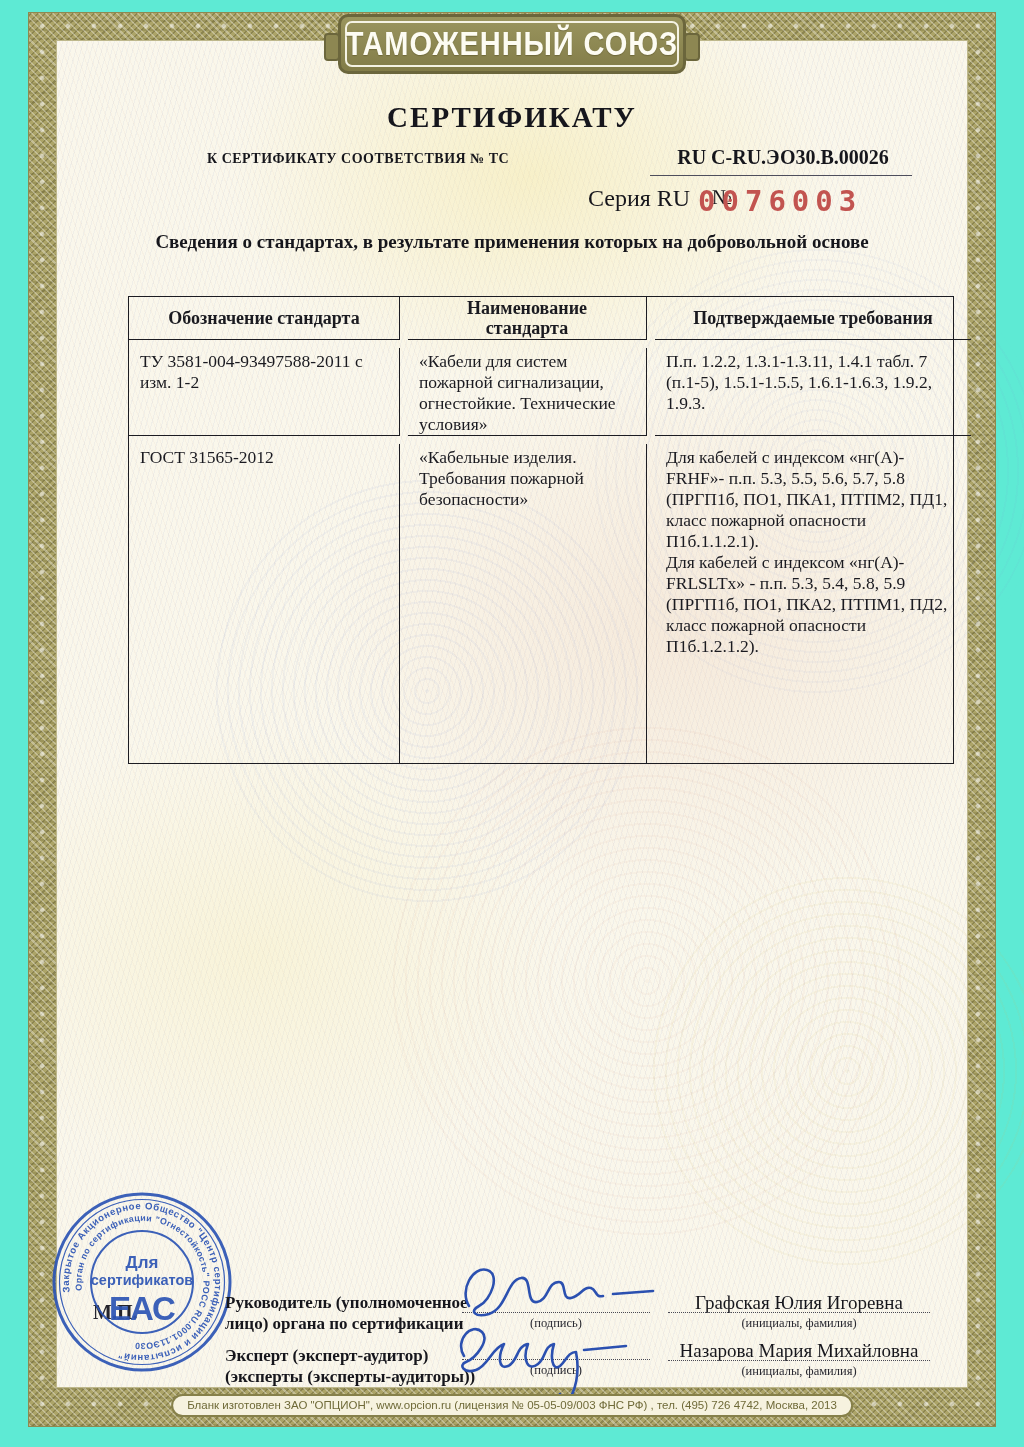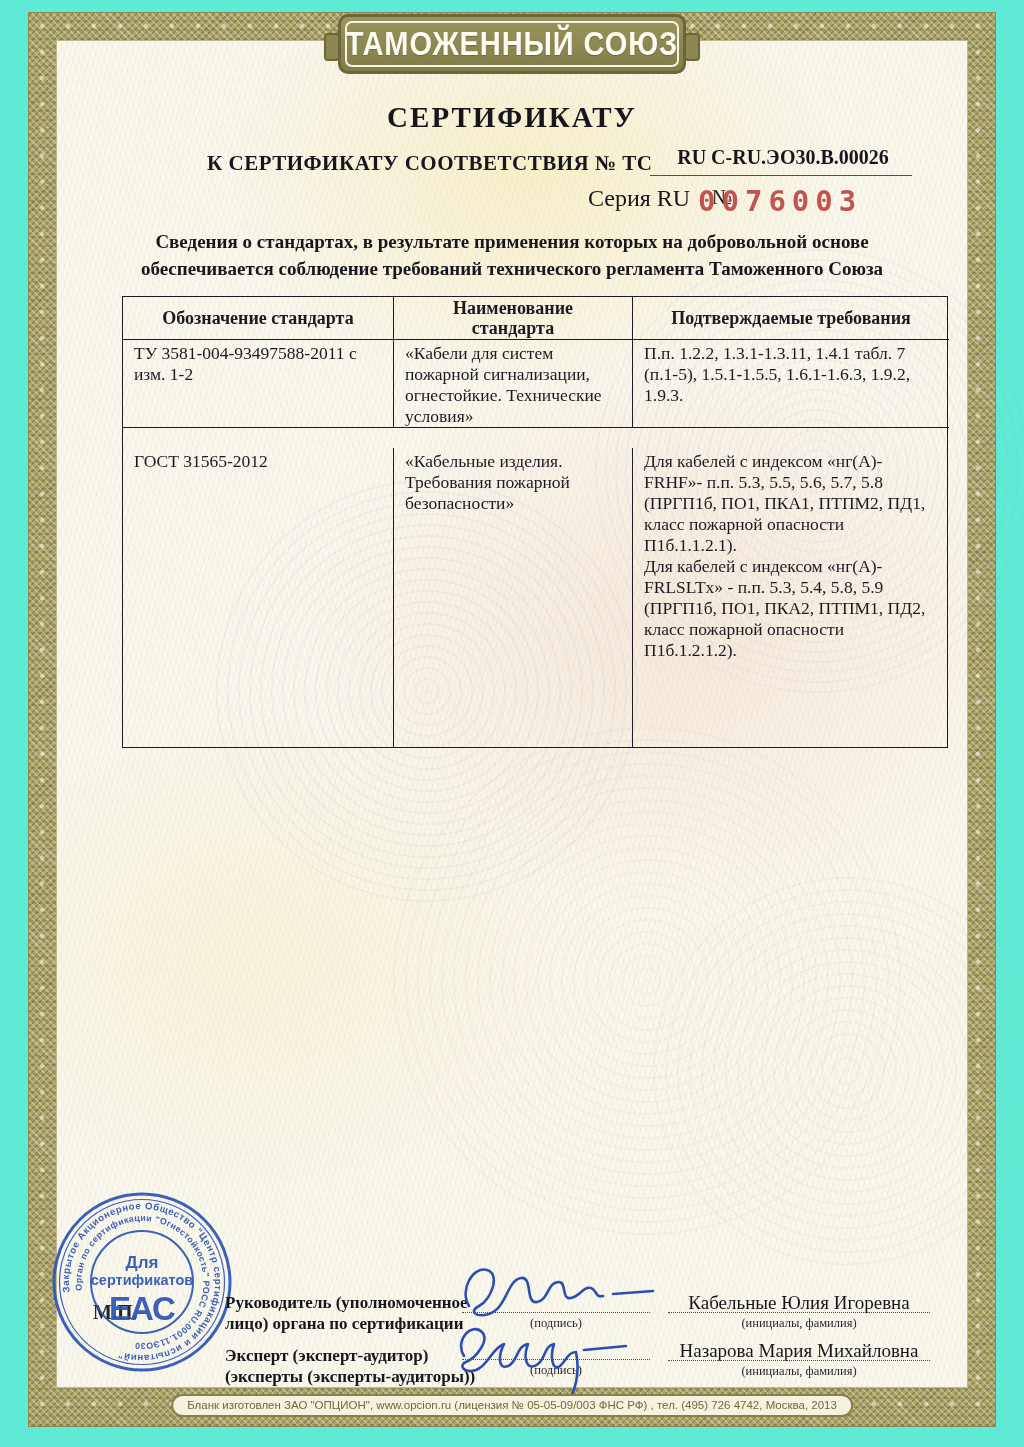--- a/index.html
+++ b/index.html
@@ -49,43 +49,43 @@
   .badge-text { font-family:"Liberation Sans", sans-serif; font-weight:bold; font-size:33px;
                 color:#fdfcf2; transform:scaleX(.88); letter-spacing:1px; white-space:nowrap;
                 text-shadow:0 1px 1px rgba(60,55,20,.35); }
   .badge-tab { position:absolute; top:16px; width:16px; height:28px; background:#8d8752;
                border:2px solid #6b663c; border-radius:4px; }
   .badge-tab.left { left:-17px; } .badge-tab.right { right:-17px; }
 
   
   .title { position:absolute; top:101px; left:0; width:100%; text-align:center;
            font-size:29px; font-weight:bold; letter-spacing:2px; color:#16161c; }
-  .subtitle { position:absolute; left:207px; top:151px; font-size:21px; font-weight:bold;
+  .subtitle { position:absolute; left:207px; top:151px; font-size:14px; font-weight:bold;
               letter-spacing:.5px; color:#16161c; white-space:nowrap; }
   .cert-number { position:absolute; left:656px; top:146px; width:254px; text-align:center;
                  font-size:20px; font-weight:bold; color:#16161c; white-space:nowrap; }
   .cert-underline { position:absolute; left:650px; top:175px; width:262px; height:0;
                     border-top:1.5px solid #4e4e5c; }
   .series { position:absolute; left:588px; top:185px; font-size:24px; color:#16161c; }
   .numsign { position:absolute; left:712px; top:185px; font-size:21px; color:#16161c; }
   .serial { position:absolute; left:698px; top:184px; font-family:"DejaVu Sans Mono", monospace;
             font-weight:bold; font-size:29px; letter-spacing:6px; color:#c25450; }
 
   .intro { position:absolute; left:60px; width:904px; text-align:center;
            font-size:19px; font-weight:bold; color:#16161c; }
   .intro.l1 { top:231px; } .intro.l2 { top:258px; }
 
   
-  .std-table { position:absolute; left:122px; top:296px; width:826px;
+  .std-table { position:absolute; left:128px; top:296px; width:826px;
                display:grid; grid-template-columns:271px 239px 316px;
                grid-template-rows:43px 88px 319px;
-               border:1.5px solid #1c1c22; background:rgba(255,255,255,.0); }
+               border:1.5px solid #1c1c22; background:rgba(255,255,255,.0);gap:8px; }
   .cell { border-right:1.5px solid #1c1c22; border-bottom:1.5px solid #1c1c22;
           font-size:17.5px; line-height:21px; color:#1a1a20; padding:3px 20px 2px 11px; }
-  .cell.lastcol { border-right:none; } .cell.lastrow { border-bottom:none;margin-top:20px; }
+  .cell.lastcol { border-right:none; } .cell.lastrow { border-bottom:none; }
   .cell.head { font-size:18px; line-height:20px; font-weight:bold; display:flex;
                align-items:center; justify-content:center; text-align:center; padding:2px 4px; }
   .head .narrow { max-width:150px; }
   .req-p { margin:0; }
 
   
   .mp { position:absolute; left:93px; top:1301px; font-size:20px; font-weight:bold; color:#23232b; }
   .stamp { position:absolute; left:40px; top:1180px; width:204px; height:204px; opacity:.93; }
   .stamp text { fill:#2e56b5; font-family:"Liberation Sans", sans-serif; font-weight:bold; }
 
@@ -128,21 +128,20 @@
 
   <div class="title">СЕРТИФИКАТУ</div>
   <div class="subtitle">К СЕРТИФИКАТУ СООТВЕТСТВИЯ  № ТС</div>
   <div class="cert-number">RU C-RU.ЭО30.В.00026</div>
   <div class="cert-underline"></div>
   <div class="series">Серия RU</div>
   <div class="numsign">№</div>
   <div class="serial">0076003</div>
 
   <div class="intro l1">Сведения о стандартах, в результате применения которых на добровольной основе</div>
-  <div class="intro l2">обеспечивается соблюдение требований технического регламента Таможенного Союза</div>
 
   <div class="std-table">
     <div class="cell head">
       <span>Обозначение стандарта</span>
     </div>
     <div class="cell head">
       <span class="narrow">Наименование стандарта</span>
     </div>
     <div class="cell head lastcol">
       <span>Подтверждаемые требования</span>
@@ -181,21 +180,21 @@
       </text>
     </g>
     <text x="102" y="88" text-anchor="middle" font-size="17">Для</text>
     <text x="102" y="105" text-anchor="middle" font-size="14.5">сертификатов</text>
     <text x="102" y="140" text-anchor="middle" font-size="33" font-family="DejaVu Sans, sans-serif" letter-spacing="-1">ЕАС</text>
   </svg>
 
   <div class="sig-label" style="top:1292px">Руководитель (уполномоченное лицо) органа по сертификации</div>
   <div class="dotline" style="left:462px; top:1312px; width:188px"></div>
   <div class="caption" style="left:462px; top:1316px; width:188px">(подпись)</div>
-  <div class="sig-name" style="left:666px; top:1292px; width:266px">Кабельные Юлия Игоревна</div>
+  <div class="sig-name" style="left:666px; top:1292px; width:266px">Графская Юлия Игоревна</div>
   <div class="dotline" style="left:668px; top:1312px; width:262px"></div>
   <div class="caption" style="left:668px; top:1316px; width:262px">(инициалы, фамилия)</div>
 
   <div class="sig-label row2" style="top:1345px">Эксперт (эксперт-аудитор) (эксперты (эксперты-аудиторы))</div>
   <div class="dotline" style="left:462px; top:1359px; width:188px"></div>
   <div class="caption" style="left:462px; top:1363px; width:188px">(подпись)</div>
   <div class="sig-name" style="left:666px; top:1340px; width:266px">Назарова Мария Михайловна</div>
   <div class="dotline" style="left:668px; top:1360px; width:262px"></div>
   <div class="caption" style="left:668px; top:1364px; width:262px">(инициалы, фамилия)</div>
 

